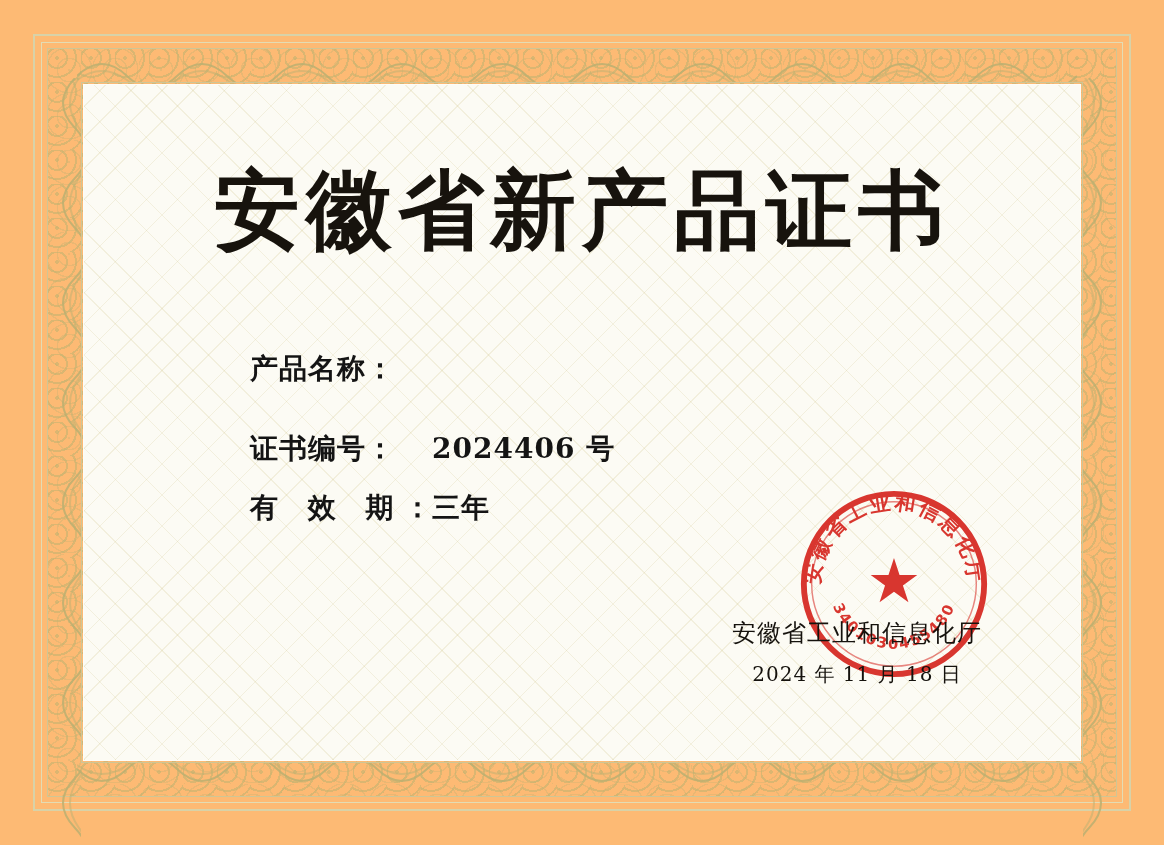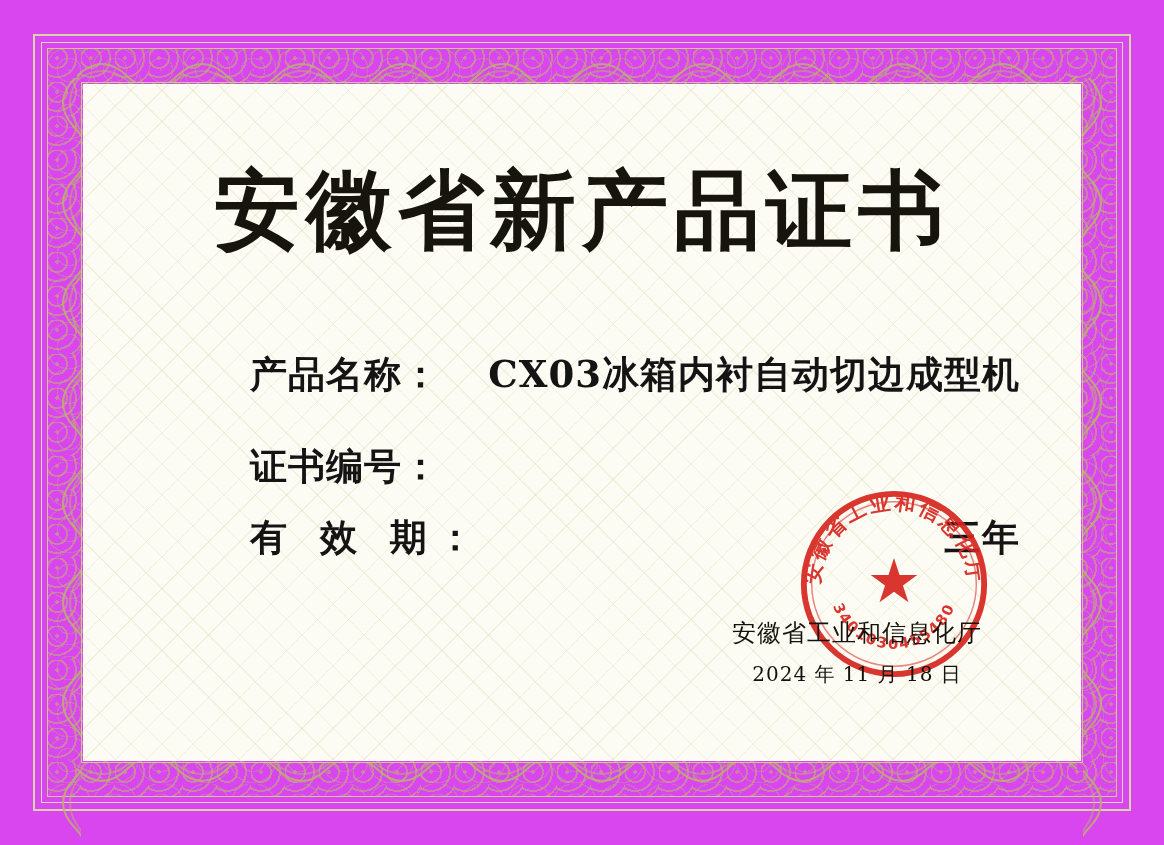--- a/index.html
+++ b/index.html
@@ -12,21 +12,21 @@
     height: 845px;
     overflow: hidden;
     font-family: "Liberation Serif", "DejaVu Serif", serif;
   }
 
   
   .certificate {
     position: relative;
     width: 1164px;
     height: 845px;
-    background: #d946ef;
+    background: #fdba74;
     box-sizing: border-box;
   }
 
   
   .outer-keyline {
     position: absolute;
     left: 33px;
     top: 34px;
     right: 33px;
     bottom: 34px;
@@ -131,25 +131,24 @@
   .fields {
     position: absolute;
     left: 166px;
     top: 265px;
     right: 60px;
   }
   .field-row {
     display: flex;
     align-items: baseline;
     margin-bottom: 21px;
-    font-size: 37px;
+    font-size: 28px;
     color: #141414;
     font-family: "DejaVu Serif", "Liberation Serif", serif;
     font-weight: 700;
-    justify-content: space-between;
   }
   .field-label {
     width: 182px;
     flex: 0 0 182px;
     letter-spacing: 1px;
     white-space: nowrap;
   }
   .field-label.spread {
     letter-spacing: 10px;
   }
@@ -239,28 +238,28 @@
   <div class="inner-field"></div>
 
   <div class="content">
 
     <div class="cert-title">安徽省新产品证书</div>
 
     <div class="fields">
 
       <div class="field-row">
         <span class="field-label">产品名称：</span>
-        <span class="field-value">CX03冰箱内衬自动切边成型机</span>
       </div>
 
       <div class="field-row">
       </div>
 
       <div class="field-row">
         <span class="field-label">证书编号：</span>
+        <span class="field-value">2024406 号</span>
       </div>
 
       <div class="field-row">
         <span class="field-label spread">有 效 期：</span>
         <span class="field-value">三年</span>
       </div>
 
     </div>
 
     <div class="seal">

